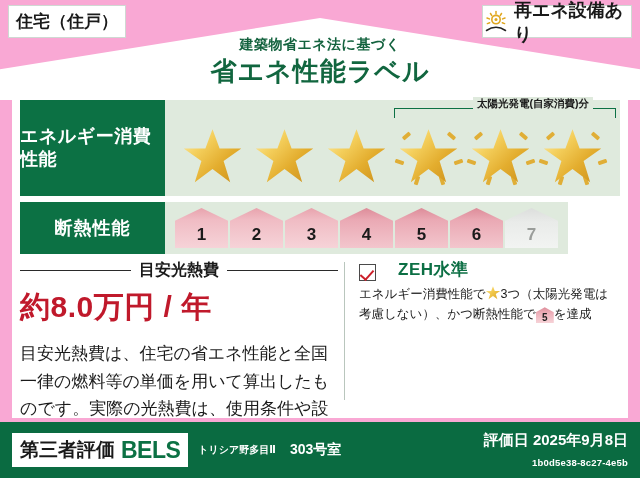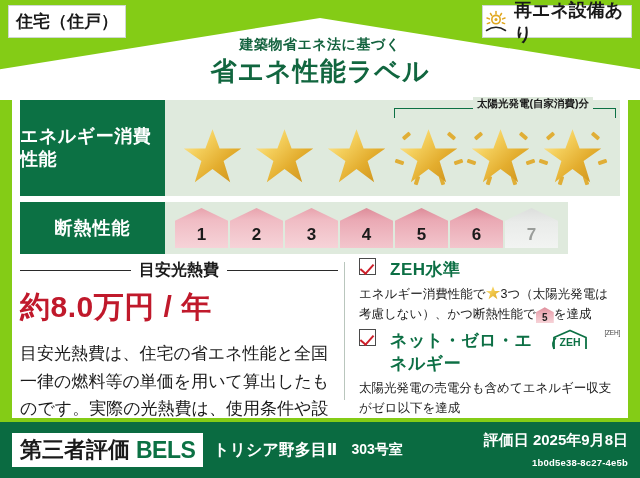--- a/index.html
+++ b/index.html
@@ -4,21 +4,21 @@
 <style>
   html,body{margin:0;padding:0;}
   body{
     width:640px;height:478px;
     font-family:"Liberation Sans","DejaVu Sans",sans-serif;
     background:#0a6b41;
     overflow:hidden;
   }
   #label{
     position:relative;width:640px;height:478px;
-    background:#84cc16;
+    background:#f9a8d4;
     box-sizing:border-box;
   }
 
   
   .roof-wrap{position:absolute;left:0;top:0;width:640px;height:100px;overflow:hidden;}
   .roof{
     position:absolute;left:-10px;top:18px;width:660px;height:120px;
     background:#ffffff;
     clip-path:polygon(50% 0%, 100% 44%, 100% 100%, 0% 100%, 0% 44%);
   }
@@ -147,21 +147,21 @@
   .cost-value{
     text-align:left;font-size:30px;font-weight:700;color:#c0192b;
     margin-top:6px;letter-spacing:0.5px;
   }
   .cost-note{
     margin-top:12px;font-size:17px;line-height:1.62;color:#1a1a1a;
     text-align:left;
   }
 
   .crit{margin-bottom:4px;}
-  .crit-head{display:flex;align-items:flex-start;gap:14px;}
+  .crit-head{display:flex;align-items:flex-end;gap:22px;}
   .checkbox{
     width:17px;height:17px;flex:0 0 17px;border:1.5px solid #4a4a4a;background:#fff;
     position:relative;box-sizing:border-box;
   }
   .checkbox:after{
     content:"";position:absolute;left:3px;top:2px;width:6px;height:11px;
     border:solid #cc1f2a;border-width:0 2.6px 2.6px 0;transform:rotate(42deg);
   }
   .crit-title{font-size:17px;font-weight:700;color:#0c6f44;letter-spacing:0.5px;}
   .crit-body{font-size:12.5px;line-height:1.62;color:#1a1a1a;margin-top:3px;}
@@ -188,24 +188,24 @@
 
   
   .footer{
     position:absolute;left:0;bottom:0;width:640px;height:56px;
     background:#0a6b41;display:flex;align-items:center;
   }
   .bels-box{
     margin-left:12px;background:#ffffff;height:34px;
     display:flex;align-items:center;gap:6px;padding:0 8px;box-sizing:border-box;
   }
-  .bels-jp{font-size:22px;font-weight:700;color:#1a1a1a;letter-spacing:0px;}
+  .bels-jp{font-size:19px;font-weight:700;color:#1a1a1a;letter-spacing:0px;}
   .bels-en{font-size:23px;font-weight:700;color:#0c7144;letter-spacing:-0.5px;}
   .prop-name{
-    color:#ffffff;font-size:16px;font-weight:700;margin-left:10px;white-space:nowrap;text-align:right;
+    color:#ffffff;font-size:10px;font-weight:700;margin-left:10px;white-space:nowrap;text-align:right;
   }
   .prop-room{color:#ffffff;font-size:14px;font-weight:700;margin-left:14px;}
   .footer-right{
     margin-left:auto;margin-right:12px;text-align:right;color:#ffffff;
   }
   .eval-date{font-size:15px;font-weight:700;line-height:1.2;}
   .eval-id{font-size:9.5px;font-weight:700;line-height:1.3;margin-top:8px;letter-spacing:0.2px;}
 </style>
 </head>
 <body>
@@ -349,35 +349,20 @@
     <div class="lower-right">
 
       <div class="crit">
         <div class="crit-head">
           <div class="checkbox"></div>
           <div class="crit-title">ZEH水準</div>
         </div>
         <div class="crit-body"><span>エネルギー消費性能で</span><span class="inline-star"></span><span>3つ（太陽光発電は考慮しない）、かつ断熱性能で</span><span class="inline-house">5</span><span>を達成</span></div>
       </div>
 
-      <div class="crit">
-        <div class="crit-head">
-          <div class="checkbox"></div>
-          <div class="crit-title">ネット・ゼロ・エネルギー</div>
-          <span class="zeh-logo">
-            <svg viewBox="0 0 40 22" width="40" height="22" aria-hidden="true">
-              <path d="M4 20 V8.5 L20 1.5 L36 8.5 V20" fill="none" stroke="#0c7144" stroke-width="1.8" stroke-linejoin="round"></path>
-              <path d="M4 20 Q1 13 6 9" fill="none" stroke="#0c7144" stroke-width="1.6"></path>
-              <text x="20" y="17" font-family="Liberation Sans, sans-serif" font-size="10.5" font-weight="bold" fill="#0c7144" text-anchor="middle">ZEH</text>
-            </svg>
-          </span>
-          <span class="zeh-sub">[ZEH]</span>
-        </div>
-        <div class="crit-body">太陽光発電の売電分も含めてエネルギー収支がゼロ以下を達成</div>
-      </div>
 
     </div>
   </div>
 
   <div class="footer">
     <div class="bels-box">
       <span class="bels-jp">第三者評価</span>
       <span class="bels-en">BELS</span>
     </div>
     <span class="prop-name">トリシア野多目Ⅱ</span>

